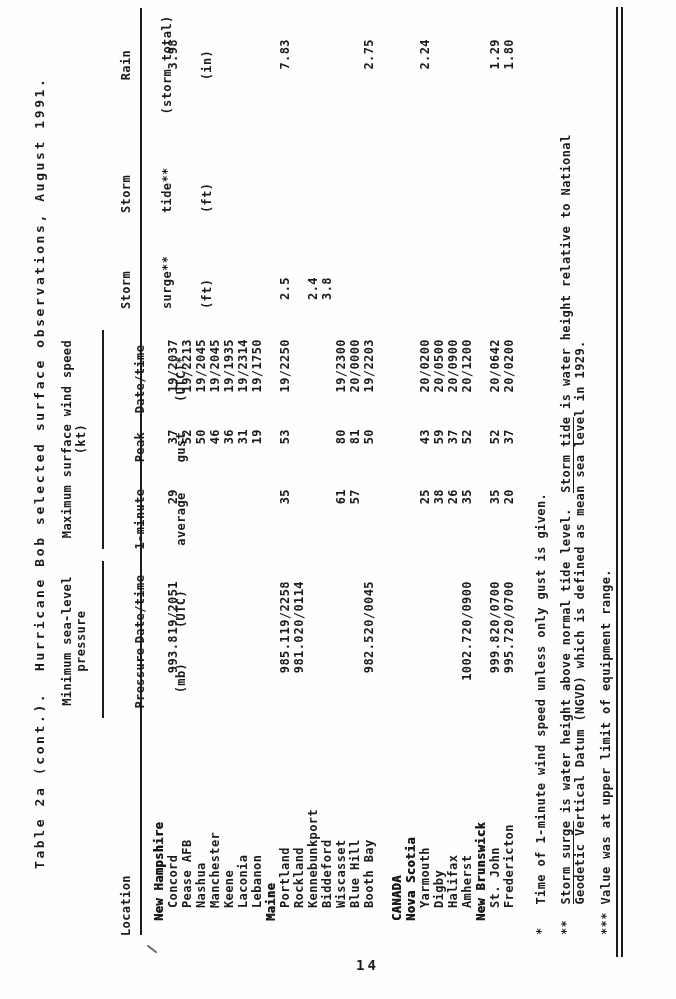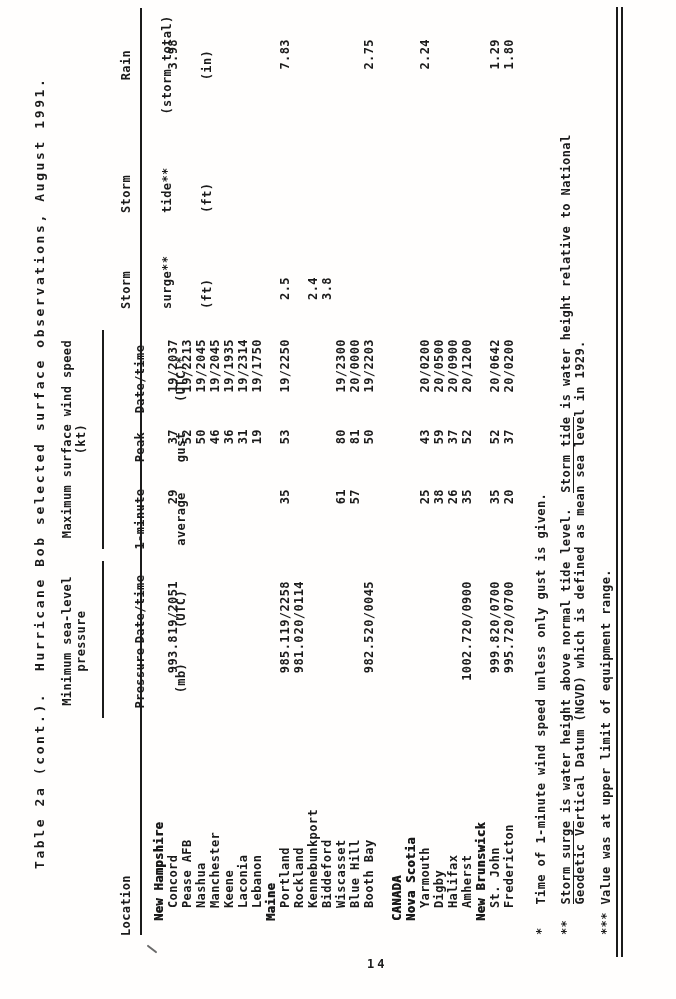--- a/index.html
+++ b/index.html
@@ -55,21 +55,21 @@
   .rain{left:888px;width:72px;}
   .footnotes{position:absolute;left:64px;top:535px;width:935px;}
   .fn{position:absolute;left:0;white-space:pre;}
   #fn1{top:0;}
   #fn2a{top:25px;}
   #fn2b{top:39px;}
   #fn3{top:65px;}
   .u{border-bottom:1.3px solid #1b1b1b;}
   #bottom-rule-1{left:42px;top:616px;width:950px;height:2px;}
   #bottom-rule-2{left:42px;top:621px;width:950px;height:1.8px;}
-  .page-number{position:absolute;left:367px;top:957px;font-size:12px;letter-spacing:3px;}
+  .page-number{position:absolute;left:356px;top:957px;font-size:14px;letter-spacing:3px;}
   .artifact{position:absolute;left:146px;top:948px;width:12px;height:2px;background:#6a6a6a;transform:rotate(38deg);border-radius:1px;}
 </style>
 </head>
 <body>
 
 <div class="sheet">
   <div class="rot">
 
     <div class="title">Table 2a (cont.).  Hurricane Bob selected surface observations, August 1991.</div>
 

